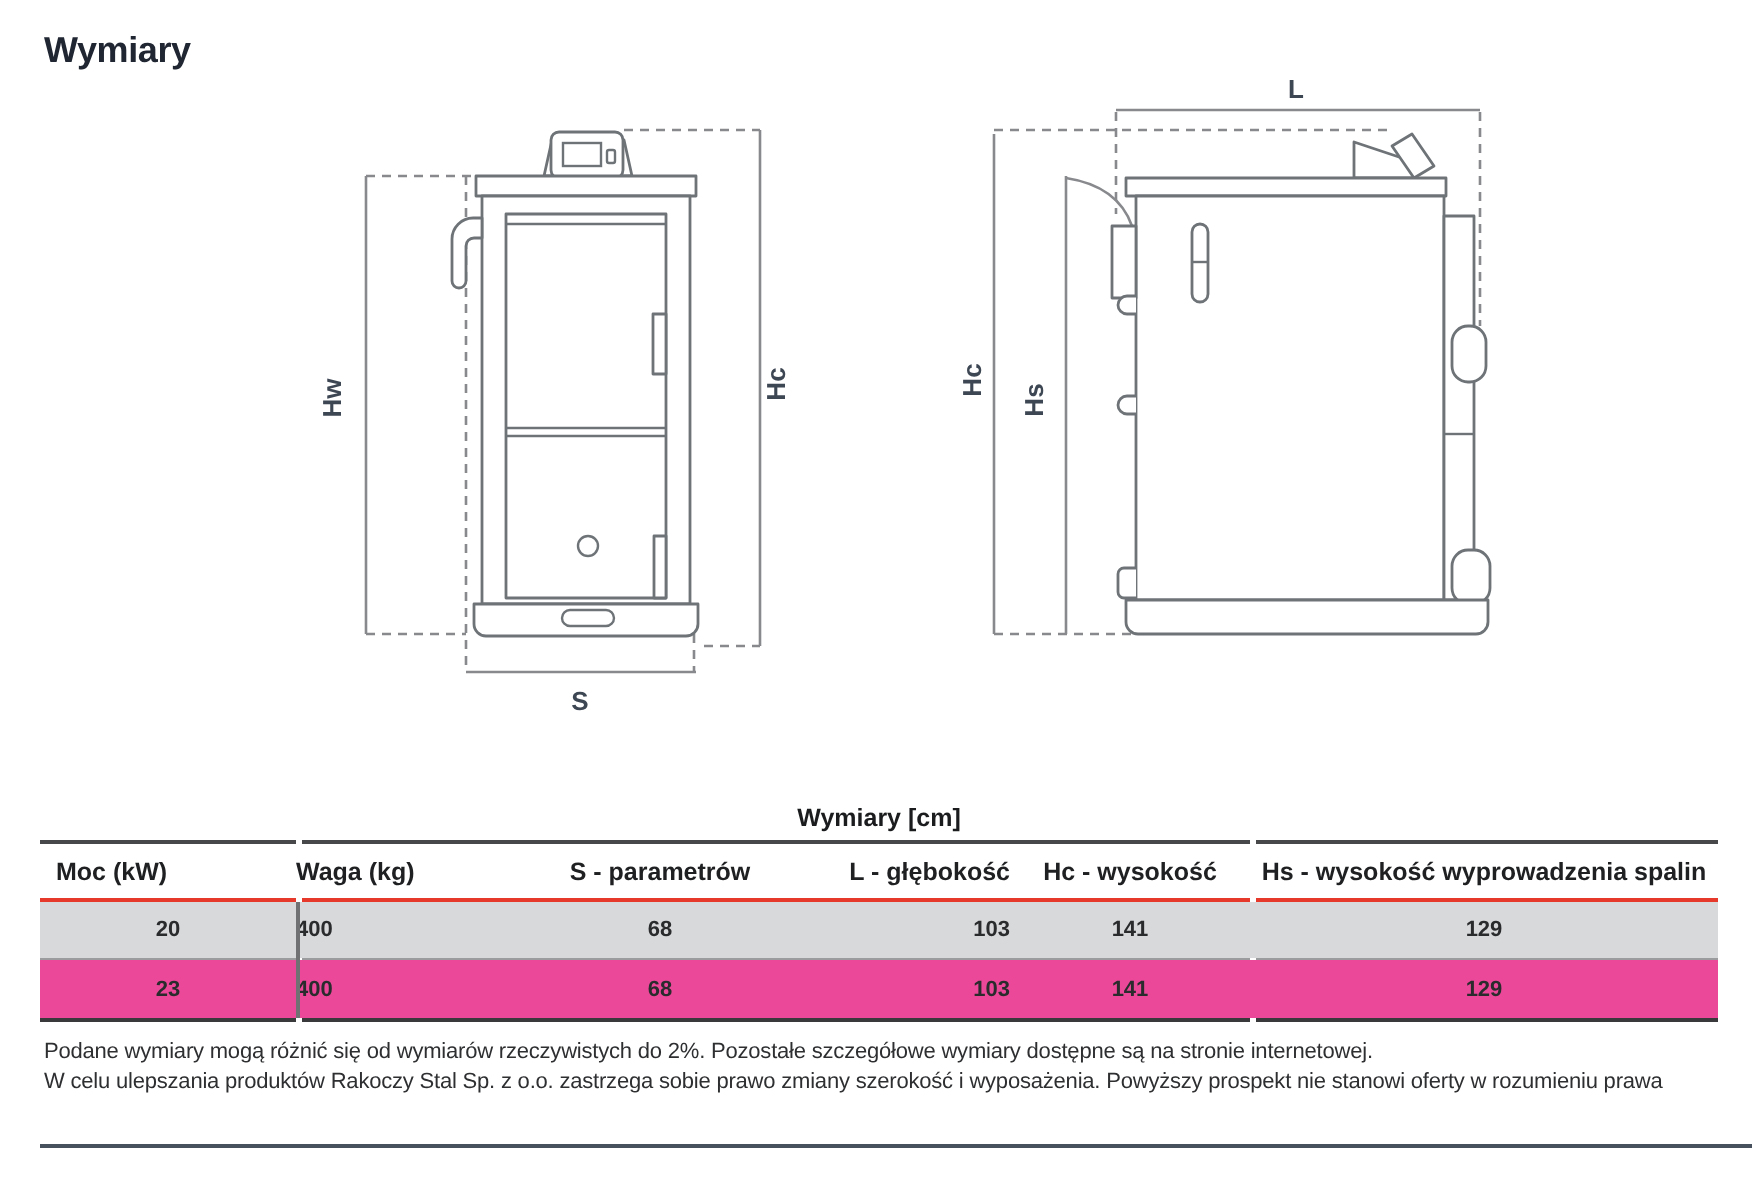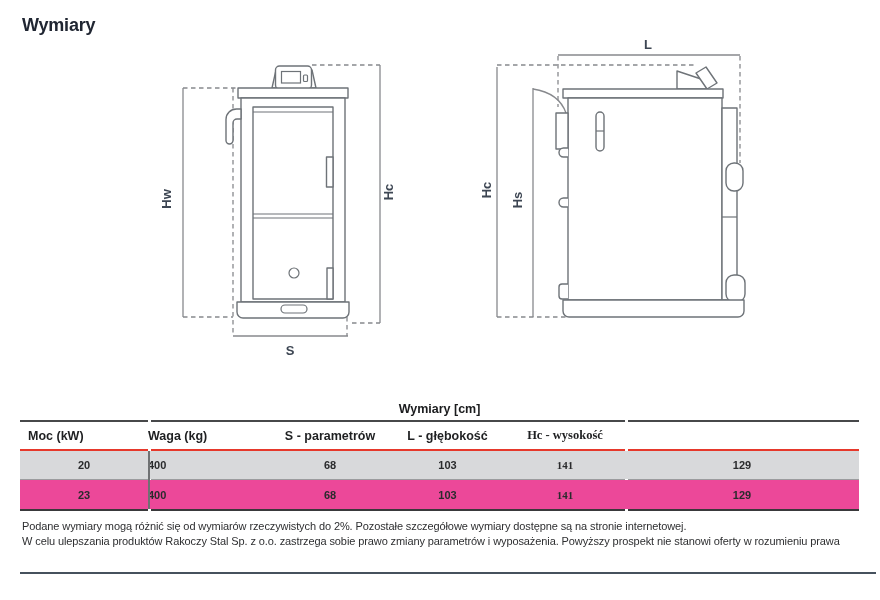--- a/index.html
+++ b/index.html
@@ -33,22 +33,22 @@
   .seg-b{left:131px;width:474px;}
   .seg-c{left:608px;width:231px;}
   .hdr-row,.data-row{position:absolute;left:0;width:839px;display:flex;}
   .hdr-row{top:2px;height:27px;align-items:center;font-size:12.5px;font-weight:bold;color:#1f2022;}
   .data-row{height:28px;align-items:center;font-size:11px;font-weight:bold;color:#2a2b2d;}
   .row-1{top:31px;background:#d8d9db;}
   .row-2{top:60px;height:29px;background:#ec4899;}
   .c0{width:128px;text-align:left;padding-left:8px;box-sizing:border-box;}
   .c1{width:122px;}
   .c2{width:120px;text-align:center;}
-  .c3{width:115px;text-align:center;}
-  .c4{width:120px;text-align:center;font-family:Liberation Serif, serif;}
+  .c3{width:115px;text-align:right;}
+  .c4{width:120px;text-align:center;}
   .c5{width:234px;text-align:center;}
   .data-row .c0{text-align:center;padding-left:0;}
   .vdiv{position:absolute;left:128px;top:31px;width:2px;height:58px;background:#6f7173;}
 
   
   .footnote{
     position:absolute;left:22px;top:519px;width:850px;
     font-size:11px;line-height:15px;color:#2e2f31;letter-spacing:-.1px;
   }
   .footnote div{white-space:nowrap;}
@@ -140,20 +140,21 @@
   <div class="hseg seg-a" style="top:0;"></div>
   <div class="hseg seg-b" style="top:0;"></div>
   <div class="hseg seg-c" style="top:0;"></div>
 
   <div class="hdr-row">
     <div class="c0">Moc (kW)</div>
     <div class="c1">Waga (kg)</div>
     <div class="c2">S - parametrów</div>
     <div class="c3">L - głębokość</div>
     <div class="c4">Hc - wysokość</div>
+    <div class="c5">Hs - wysokość wyprowadzenia spalin</div>
   </div>
 
   <div class="hseg red seg-a" style="top:29px;"></div>
   <div class="hseg red seg-b" style="top:29px;"></div>
   <div class="hseg red seg-c" style="top:29px;"></div>
 
   <div class="data-row row-1">
     <div class="c0">20</div>
     <div class="c1">400</div>
     <div class="c2">68</div>
@@ -177,16 +178,16 @@
 
   <div class="hseg bot seg-a" style="top:89px;"></div>
   <div class="hseg bot seg-b" style="top:89px;"></div>
   <div class="hseg bot seg-c" style="top:89px;"></div>
 
   <div class="vdiv"></div>
 </div>
 
 <div class="footnote">
   <div>Podane wymiary mogą różnić się od wymiarów rzeczywistych do 2%. Pozostałe szczegółowe wymiary dostępne są na stronie internetowej.</div>
-  <div>W celu ulepszania produktów Rakoczy Stal Sp. z o.o. zastrzega sobie prawo zmiany parametrów i wyposażenia. Powyższy prospekt nie stanowi oferty w rozumieniu prawa</div>
+  <div>W celu ulepszania produktów Rakoczy Stal Sp. z o.o. zastrzega sobie prawo zmiany szerokość i wyposażenia. Powyższy prospekt nie stanowi oferty w rozumieniu prawa</div>
 </div>
 
 <div class="bottom-rule"></div>
 
 </body></html>

